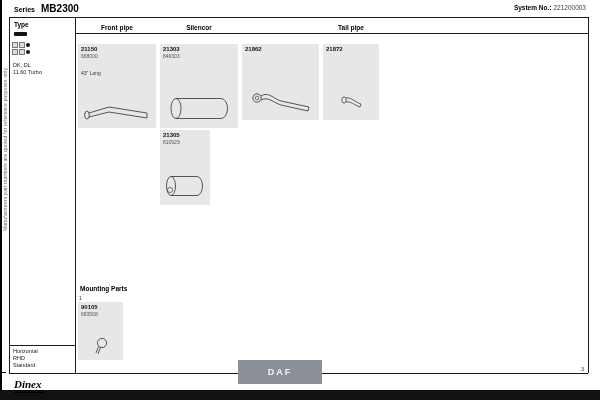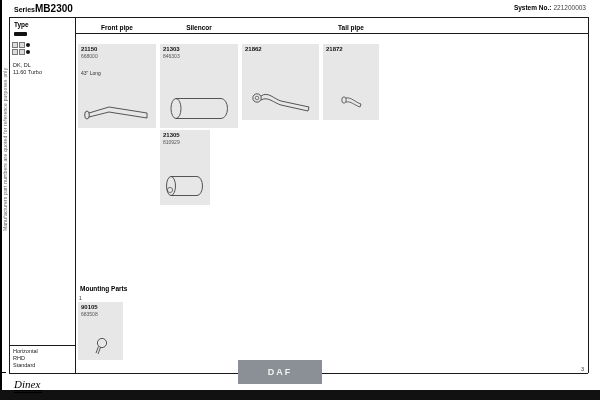--- a/index.html
+++ b/index.html
@@ -9,41 +9,41 @@
   }
   .line { position:absolute; background:#1a1a1a; }
   .leftbar { position:absolute; left:0; top:0; width:2px; height:400px; background:#000; }
   .bottombar { position:absolute; left:0; top:390px; width:600px; height:10px; background:#111; z-index:1; }
   .side-note {
     position:absolute; left:2px; top:16px; height:215px; width:8px;
     writing-mode:vertical-rl; transform:rotate(180deg);
     font-size:5px; color:#666; letter-spacing:0.2px; overflow:hidden;
   }
   .hdr-series { position:absolute; left:14px; top:3px; font-size:7px; font-weight:bold; }
-  .hdr-series .big { font-size:10px; font-weight:bold; margin-left:0; }
+  .hdr-series .big { font-size:10px; font-weight:bold; margin-left:6px; }
   .hdr-system { position:absolute; right:14px; top:4px; font-size:6.5px; font-weight:bold; }
   .hdr-system .val { font-weight:normal; color:#444; margin-left:2px; }
   .type-label { position:absolute; left:14px; top:21px; font-size:6.5px; font-weight:bold; }
   .chassis-bar { position:absolute; left:14px; top:32px; width:13px; height:4px; background:#111; border-radius:1px; }
   .cfg-row { position:absolute; left:12px; display:flex; align-items:center; gap:1px; }
   .cfg-row .sq { width:4px; height:4px; border:0.5px solid #777; background:#ddd; }
   .cfg-row .dot { width:4px; height:4px; border-radius:50%; background:#111; }
   .model { position:absolute; left:13px; top:62px; font-size:5.5px; line-height:7px; color:#222; }
   .sb-footer { position:absolute; left:13px; top:348px; font-size:5.5px; line-height:7px; color:#222; }
   .colhdr { position:absolute; top:24px; font-size:6.5px; font-weight:bold; text-align:center; }
   .pbox { position:absolute; background:#e7e7e7; }
   .pnum { position:absolute; left:3px; top:2px; font-size:6px; font-weight:bold; color:#111; }
   .pref { position:absolute; left:3px; top:9px; font-size:5px; color:#555; }
   .pnote { position:absolute; left:3px; top:26px; font-size:5px; color:#333; }
   .psvg { position:absolute; }
   .mount-title { position:absolute; left:80px; top:285px; font-size:6.5px; font-weight:bold; }
   .mount-idx { position:absolute; left:79px; top:295px; font-size:5px; color:#333; }
   .brand {
     position:absolute; left:14px; top:379px; z-index:2;
-    font-size:11px; font-weight:normal; font-style:italic;
+    font-size:11px; font-weight:bold; font-style:italic;
     font-family:"Liberation Serif", serif;
     border-bottom:3px double #000; padding:0 2px 0 0; line-height:11px;
   }
   .daf-btn {
     position:absolute; left:238px; top:360px; width:84px; height:24px; z-index:3;
     background:#8b9096; color:#f2f2f2; font-size:9px; font-weight:bold; letter-spacing:2px;
     display:flex; align-items:center; justify-content:center; border:none; cursor:pointer;
   }
   .page-num { position:absolute; left:581px; top:366px; font-size:5.5px; color:#333; }
   .fold-mark { position:absolute; left:1px; top:372px; width:5px; height:1px; background:#000; }

